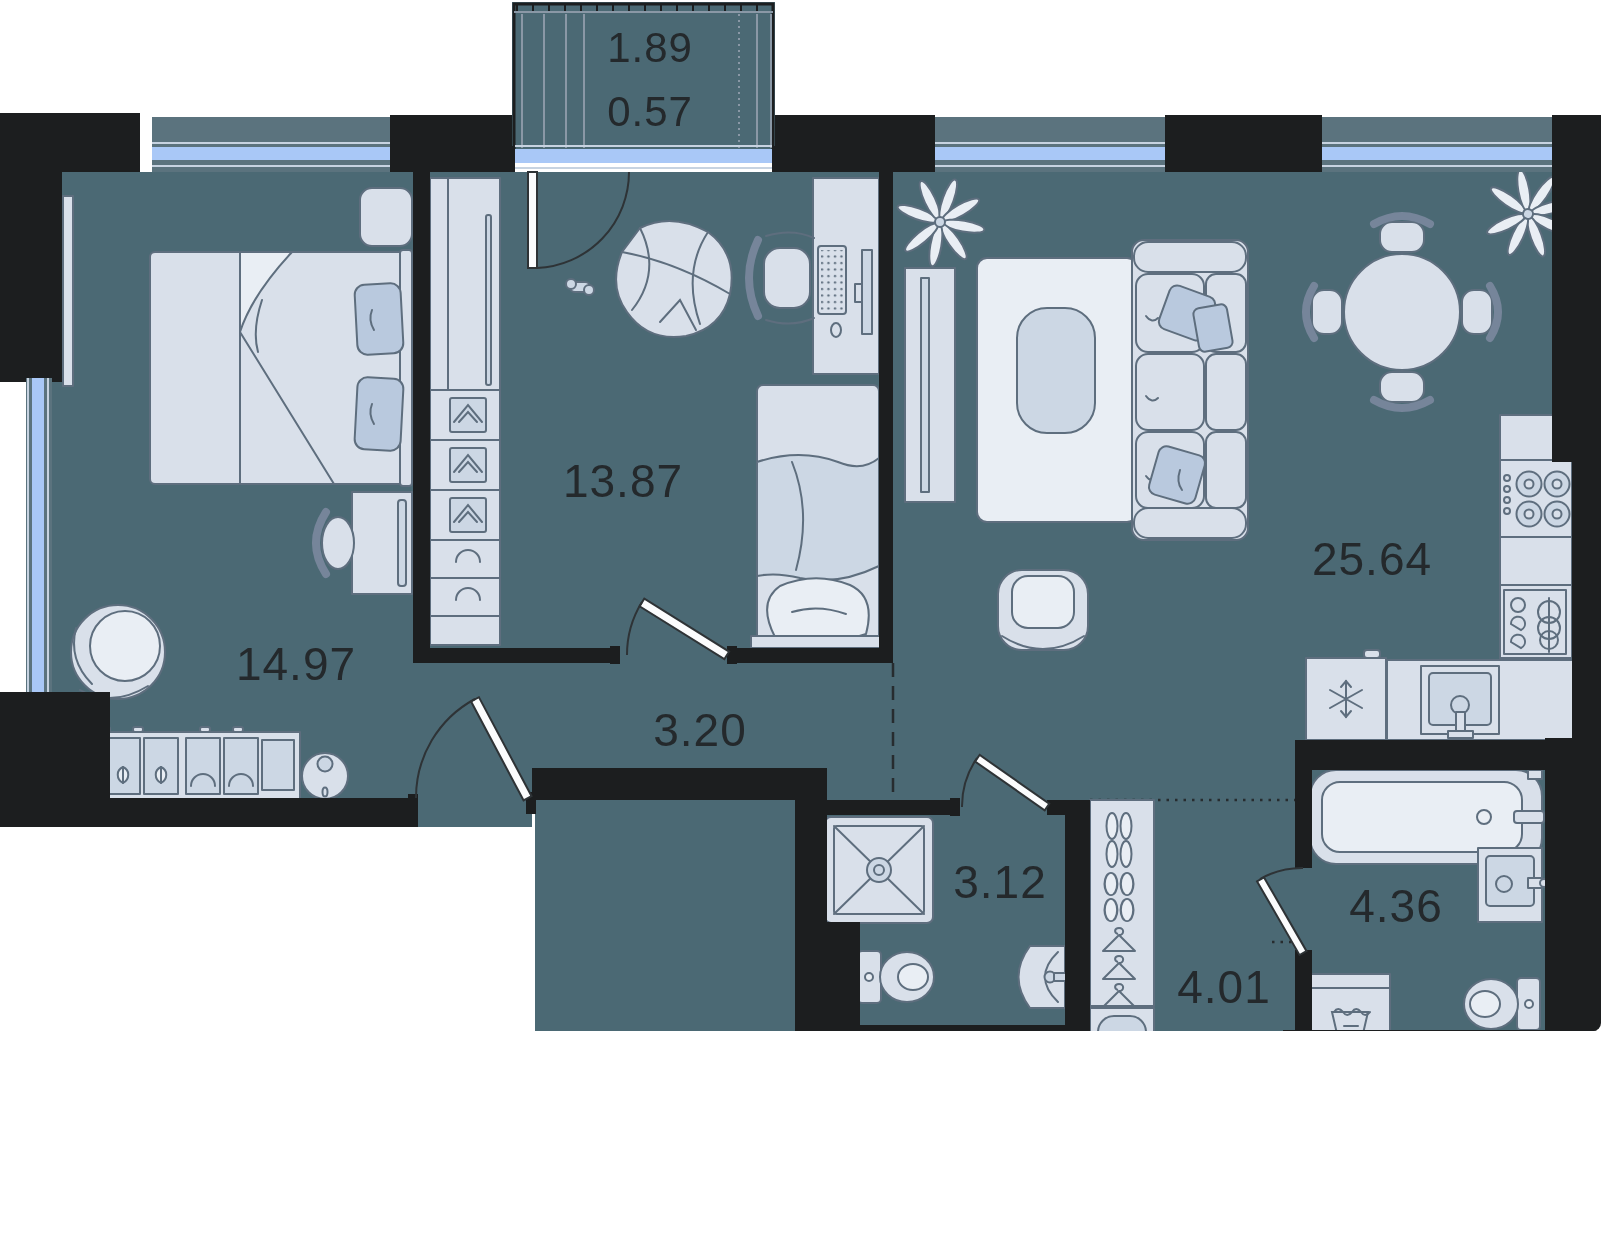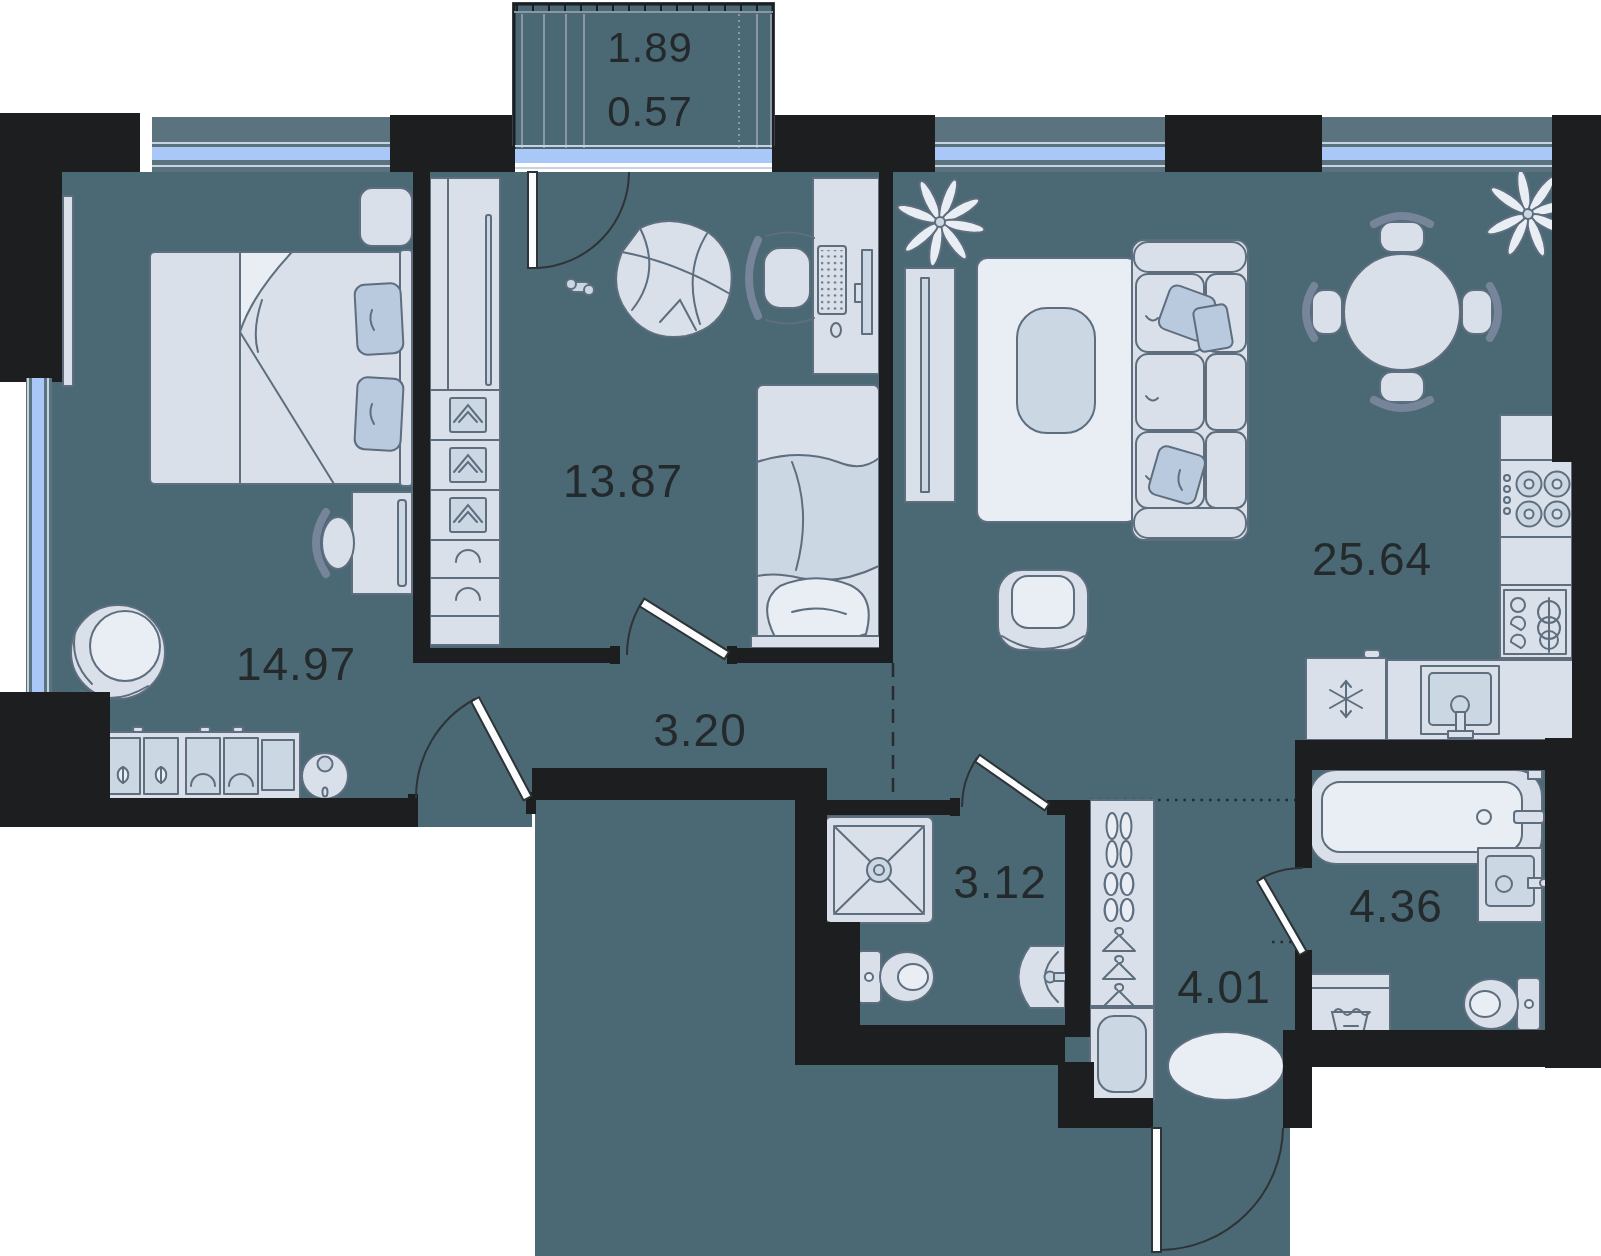--- a/index.html
+++ b/index.html
@@ -1,16 +1,16 @@
 <!DOCTYPE html>
 <html><head>
 <meta charset="utf-8">
 <style>
   html,body{margin:0;padding:0;background:#ffffff;}
-  #stage{position:relative;width:1601px;height:1256px;background:#fff;overflow:hidden;
+  #stage{position:relative;width:1601px;height:1031px;background:#fff;overflow:hidden;
          font-family:"Liberation Sans",sans-serif;border-radius:8px;}
   svg{display:block}
   .floor{fill:#4b6974}
   .winbg{fill:#5b737e}
   .wall{fill:#1c1e1f}
   .fur{fill:#d9e0ea;stroke:#5e6e7e;stroke-width:2;stroke-linejoin:round}
   .fur2{fill:#ccd7e4;stroke:#5e6e7e;stroke-width:2;stroke-linejoin:round}
   .lite{fill:#e9eef4;stroke:#5e6e7e;stroke-width:2;stroke-linejoin:round}
   .pill{fill:#b9c9de;stroke:#5e6e7e;stroke-width:2;stroke-linejoin:round}
   .ln{fill:none;stroke:#5e6e7e;stroke-width:2;stroke-linecap:round}

